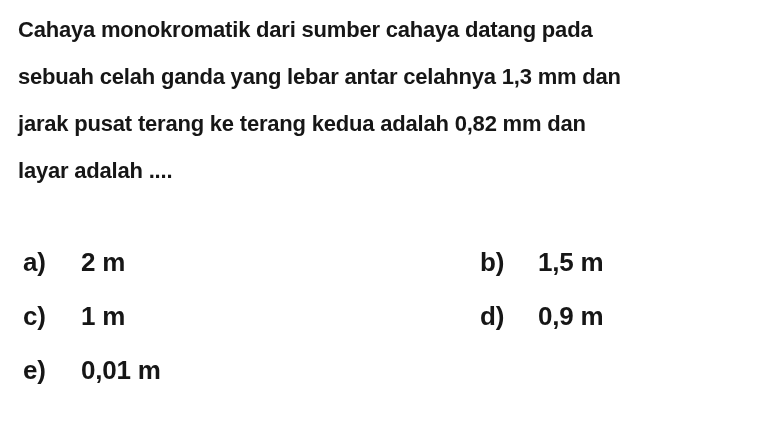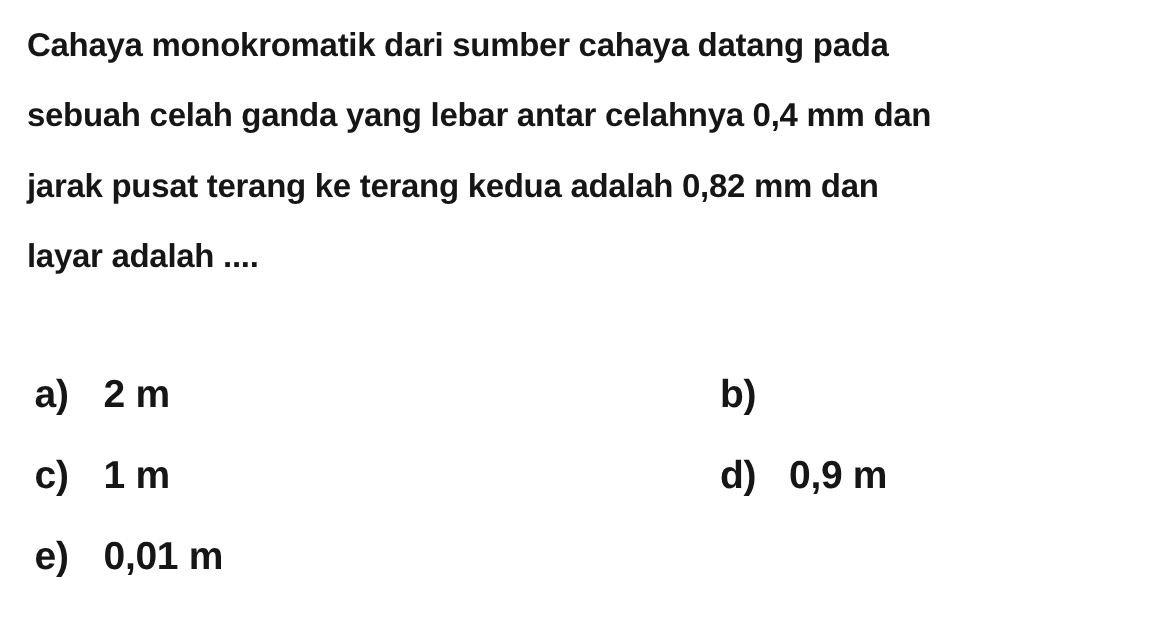--- a/index.html
+++ b/index.html
@@ -46,42 +46,43 @@
     display: flex;
     align-items: flex-start;
     white-space: nowrap;
   }
   .opt-label {
     display: inline-block;
     min-width: 34px;
   }
   .opt-value {
     display: inline-block;
-    margin-left: 12px;
+    margin-left: 24px;
   }
 </style>
 </head>
 <body>
 
 <div class="page">
 
   <div class="question">
     <div class="qline">Cahaya monokromatik dari sumber cahaya datang pada</div>
-    <div class="qline">sebuah celah ganda yang lebar antar celahnya 0,4 mm dan</div>
+    <div class="qline">sebuah celah ganda yang lebar antar celahnya 1,3 mm dan</div>
     <div class="qline">jarak pusat terang ke terang kedua adalah 0,82 mm dan</div>
     <div class="qline">layar adalah ....</div>
   </div>
 
   <div class="options">
     <div class="opt">
       <span class="opt-label">a)</span>
       <span class="opt-value">2 m</span>
     </div>
     <div class="opt">
       <span class="opt-label">b)</span>
+      <span class="opt-value">1,5 m</span>
     </div>
     <div class="opt">
       <span class="opt-label">c)</span>
       <span class="opt-value">1 m</span>
     </div>
     <div class="opt">
       <span class="opt-label">d)</span>
       <span class="opt-value">0,9 m</span>
     </div>
     <div class="opt">

